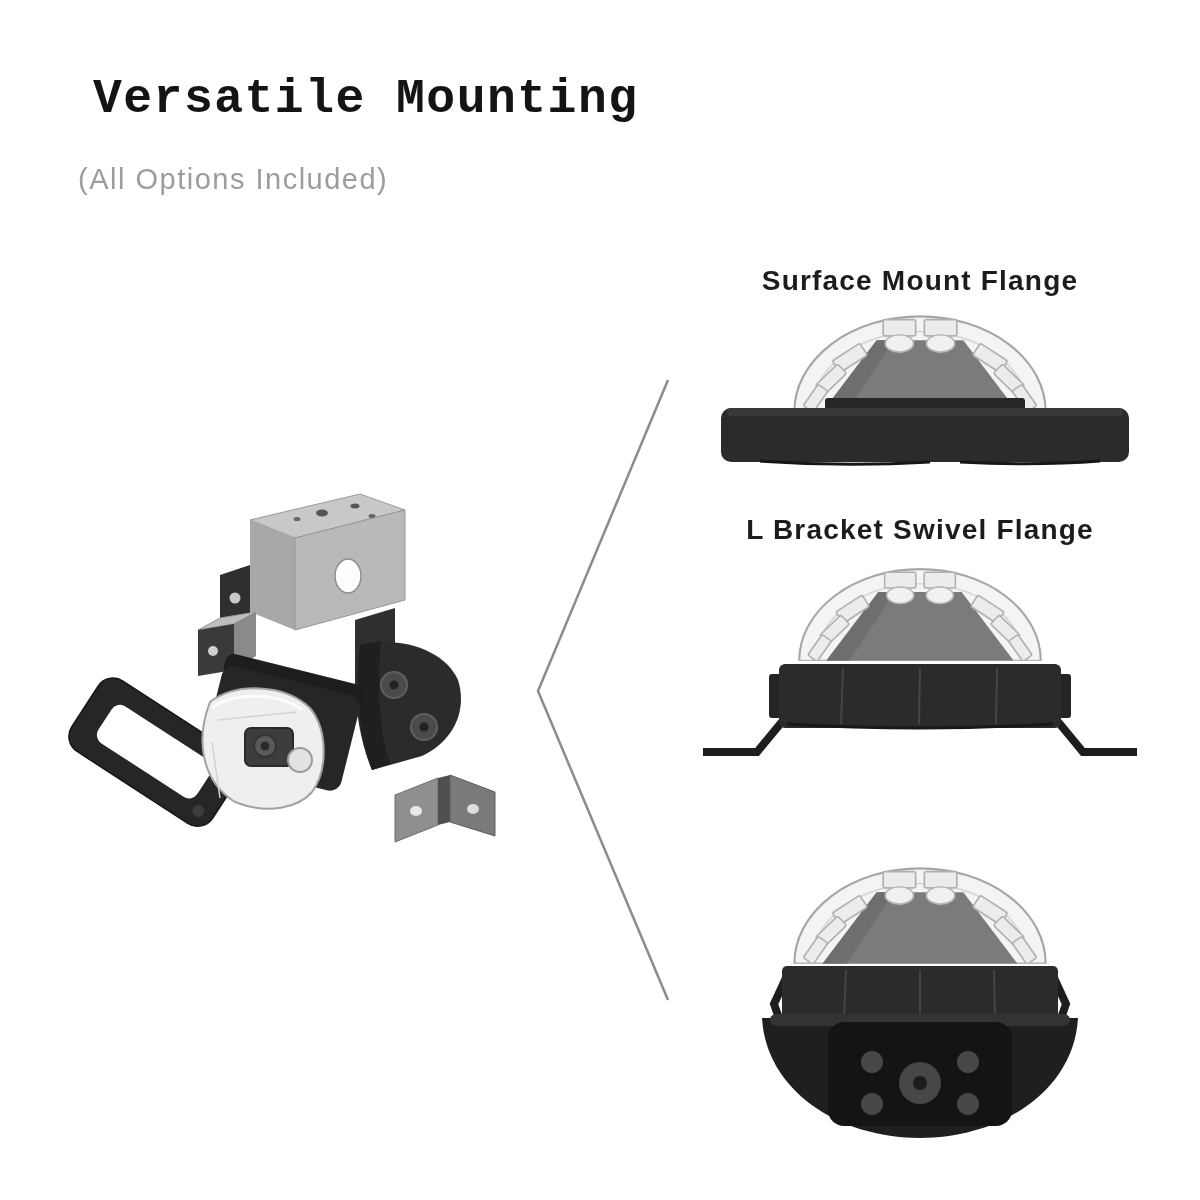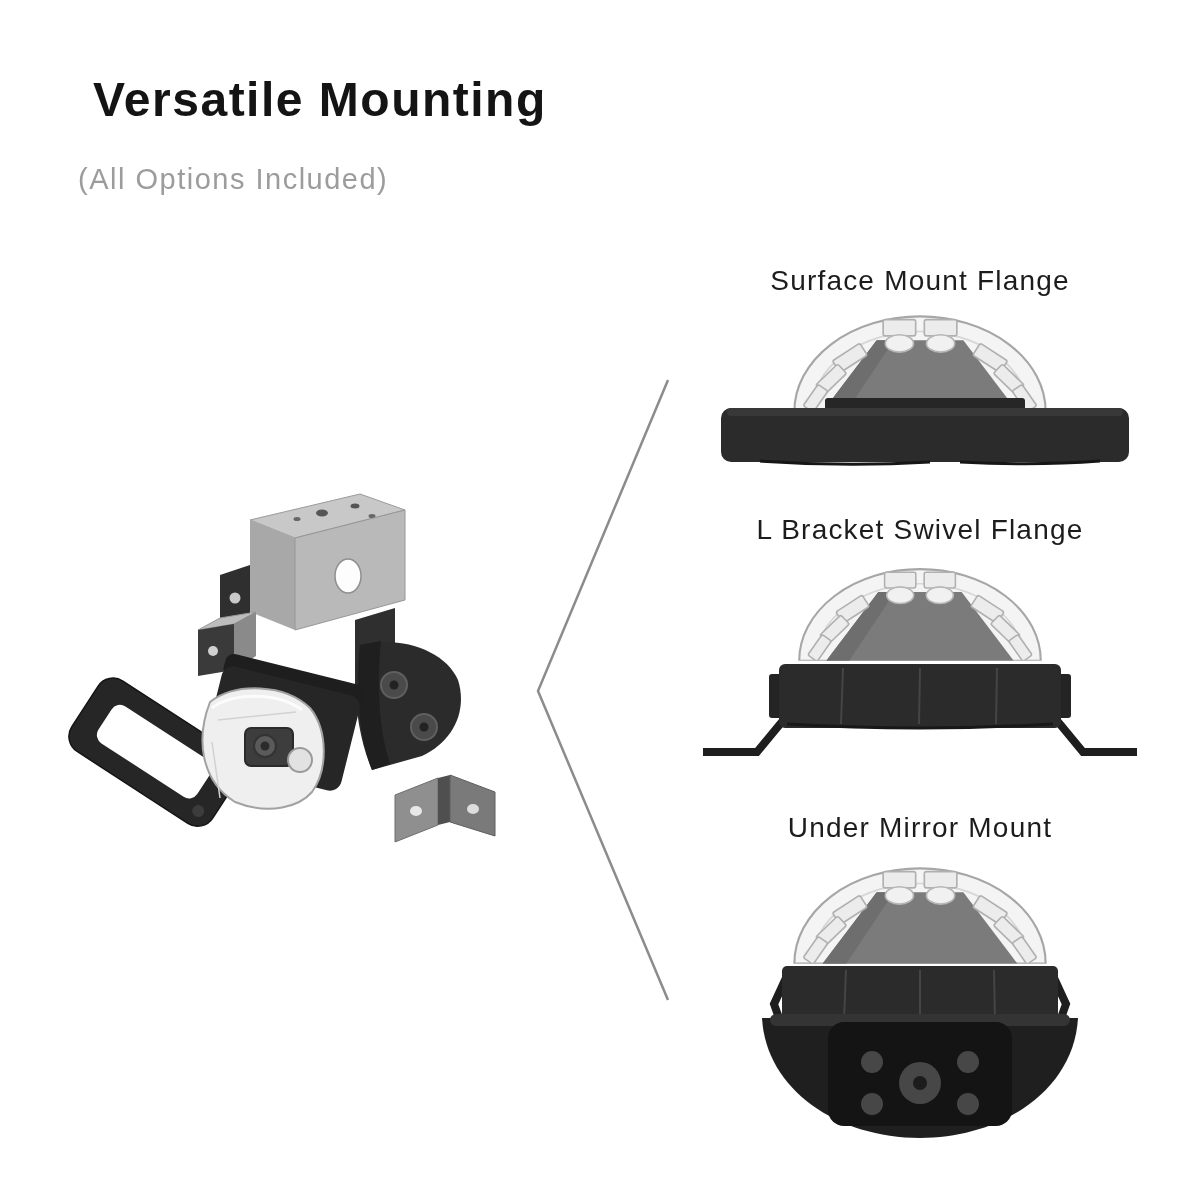--- a/index.html
+++ b/index.html
@@ -2,29 +2,29 @@
 <html><head>
 <meta charset="utf-8">
 <style>
   html,body{margin:0;padding:0;background:#ffffff;}
   .canvas{
     position:relative;width:1200px;height:1200px;background:#ffffff;overflow:hidden;
     font-family:"Liberation Sans", sans-serif;
   }
   .title{
     position:absolute;left:93px;top:72px;margin:0;
-    font-size:48px;font-weight:bold;color:#141414;letter-spacing:1.5px;
+    font-size:48px;font-weight:bold;color:#141414;letter-spacing:1.5px;font-family:Liberation Mono, monospace;
   }
   .subtitle{
     position:absolute;left:78px;top:163px;margin:0;
     font-size:29px;font-weight:normal;color:#9c9c9c;letter-spacing:1.5px;
   }
   .option-label{
     position:absolute;width:460px;text-align:center;
-    font-size:28px;font-weight:normal;color:#1c1c1c;letter-spacing:1.2px;
+    font-size:28px;font-weight:bold;color:#1c1c1c;letter-spacing:1.2px;
   }
   .label-1{left:690px;top:265px;}
   .label-2{left:690px;top:514px;}
   .label-3{left:690px;top:812px;}
   .abs{position:absolute;}
   svg{display:block;overflow:visible;}
 </style>
 </head>
 <body>
 
@@ -136,21 +136,20 @@
     <use href="#sym-dome" x="100" y="7" width="250" height="95.8"></use>
     <rect x="74" y="116" width="16" height="44" rx="3" fill="#242424"></rect>
     <rect x="360" y="116" width="16" height="44" rx="3" fill="#242424"></rect>
     <rect x="84" y="106" width="282" height="64" rx="6" fill="#2b2b2b"></rect>
     <line x1="148" y1="110" x2="146" y2="166" stroke="#454545" stroke-width="2"></line>
     <line x1="225" y1="110" x2="224" y2="166" stroke="#454545" stroke-width="2"></line>
     <line x1="302" y1="110" x2="301" y2="166" stroke="#454545" stroke-width="2"></line>
     <path d="M92,166 Q225,174 358,166" stroke="#181818" stroke-width="3" fill="none"></path>
   </svg>
 
-  <div class="option-label label-3">Under Mirror Mount</div>
   <svg class="abs" style="left:720px;top:856px" width="400" height="290" viewBox="0 0 400 290" role="img">
     <path d="M66,122 L54,148 L64,176" fill="none" stroke="#1e1e1e" stroke-width="8"></path>
     <path d="M334,122 L346,148 L336,176" fill="none" stroke="#1e1e1e" stroke-width="8"></path>
     <use href="#sym-dome" x="70" y="8" width="260" height="99.7"></use>
     <rect x="62" y="110" width="276" height="58" rx="5" fill="#2b2b2b"></rect>
     <line x1="126" y1="114" x2="124" y2="164" stroke="#454545" stroke-width="2"></line>
     <line x1="200" y1="114" x2="200" y2="164" stroke="#454545" stroke-width="2"></line>
     <line x1="274" y1="114" x2="275" y2="164" stroke="#454545" stroke-width="2"></line>
     <g>
       <path d="M42,162 C46,234 118,282 200,282 C282,282 354,234 358,162 Z" fill="#1f1f1f"></path>

